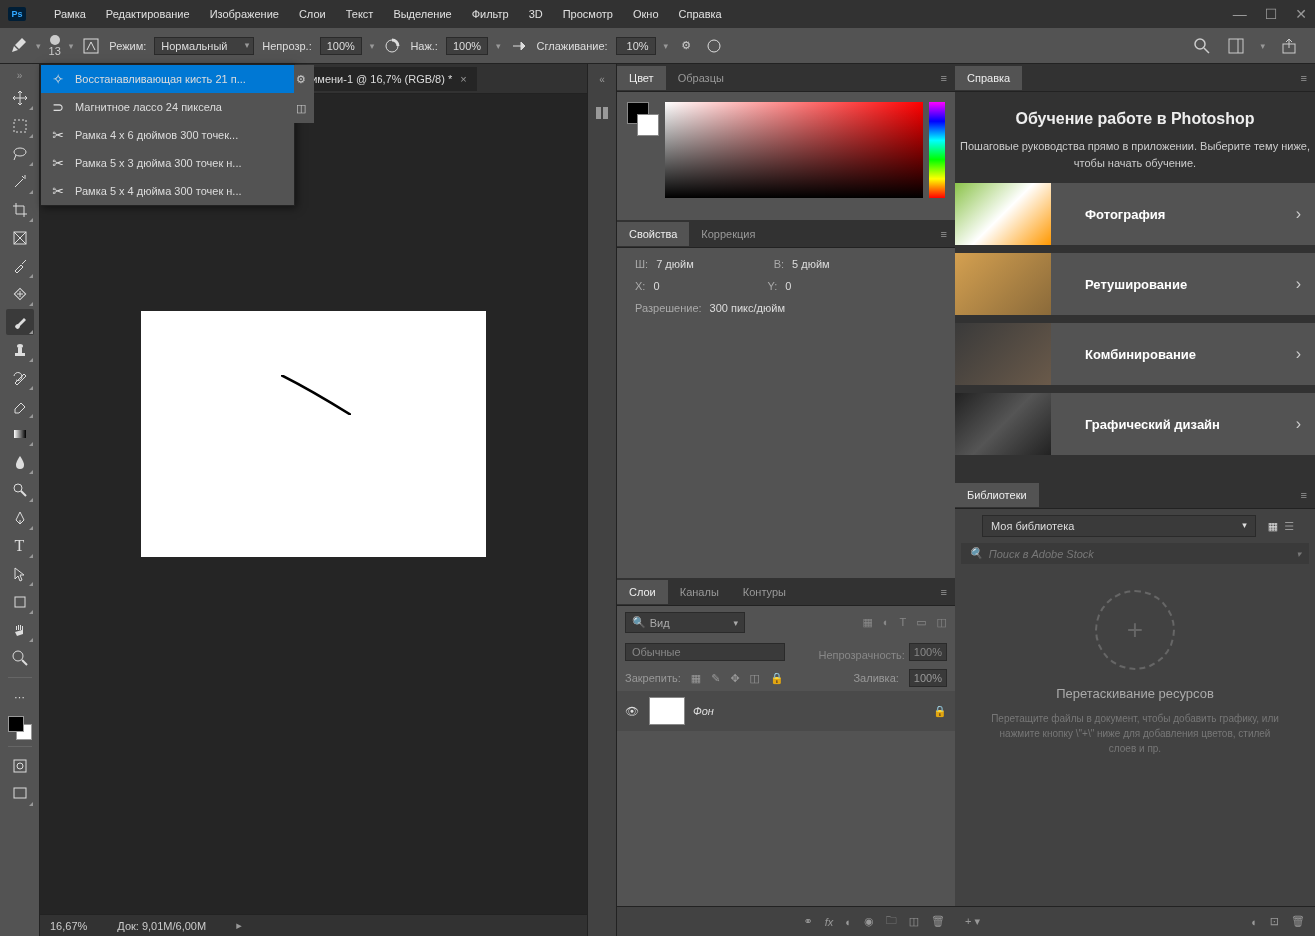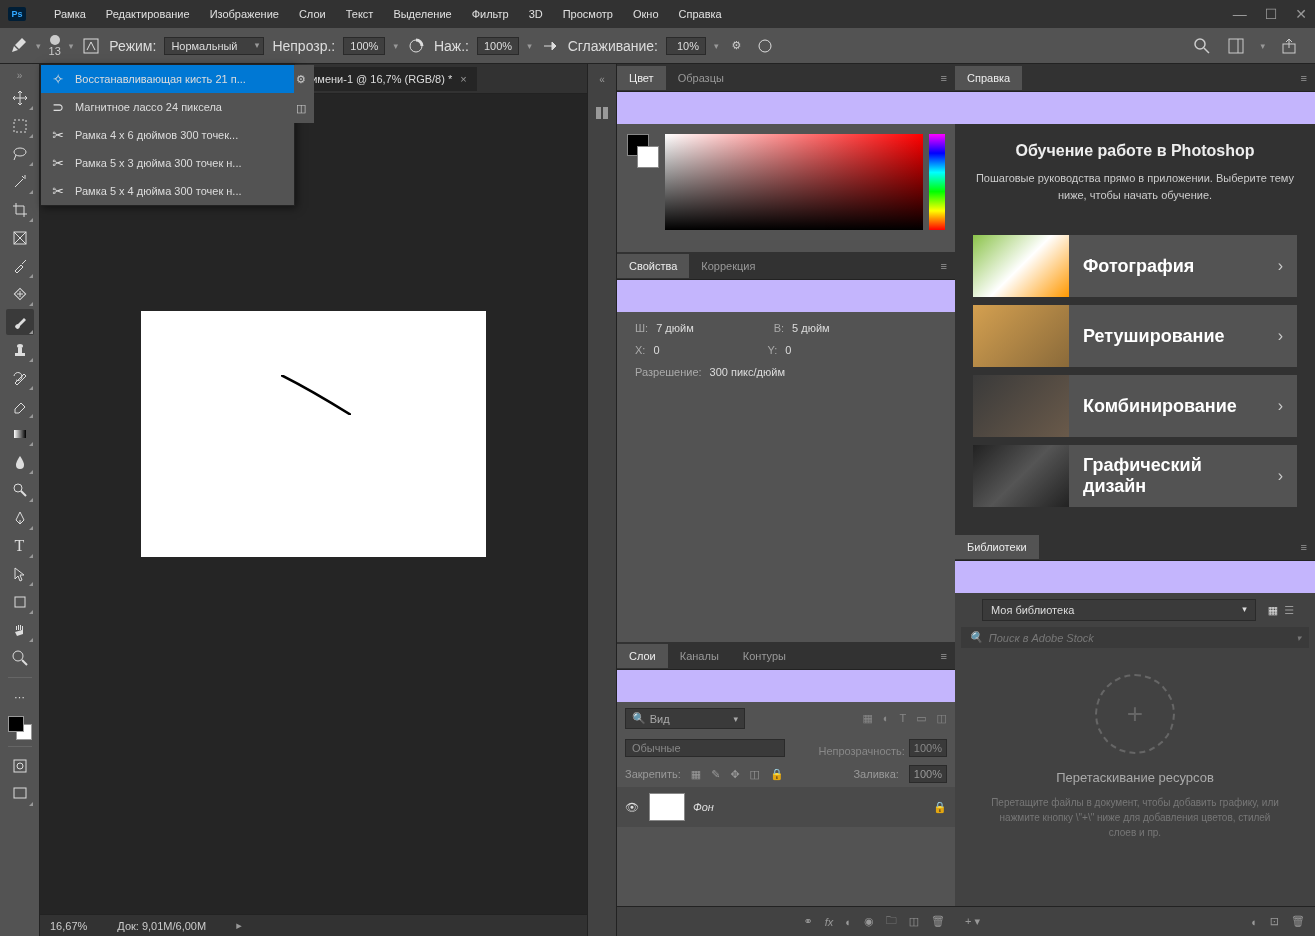--- a/index.html
+++ b/index.html
@@ -6,21 +6,21 @@
 body { background: #323232; color: #e0e0e0; font-size: 11px; width: 1315px; height: 936px; overflow: hidden; }
 .titlebar { height: 28px; background: #323232; display: flex; align-items: center; padding: 0 8px; }
 .ps-logo { width: 18px; height: 14px; background: #001e36; color: #31a8ff; display: flex; align-items: center; justify-content: center; font-size: 9px; font-weight: bold; border-radius: 2px; margin-right: 18px; }
 .menu-item { padding: 0 10px; color: #e0e0e0; cursor: pointer; }
 .window-controls { margin-left: auto; display: flex; gap: 18px; color: #999; font-size: 14px; }
 .window-ctrl { cursor: pointer; }
 
 .options-bar { height: 36px; background: #535353; display: flex; align-items: center; padding: 0 8px; gap: 8px; border-bottom: 1px solid #222; }
 .brush-size { display: flex; flex-direction: column; align-items: center; font-size: 11px; color: #ccc; text-align: right; }
 .brush-dot { width: 10px; height: 10px; background: #fff; border-radius: 50%; opacity: 0.7; }
-.opt-label { color: #ddd; font-size: 14px; }
+.opt-label { color: #ddd; font-size: 11px; }
 .opt-dropdown { background: #3f3f3f; border: 1px solid #2a2a2a; padding: 2px 18px 2px 6px; color: #ddd; position: relative; }
 .opt-dropdown::after { content: "▾"; position: absolute; right: 4px; font-size: 9px; color: #999; }
 .opt-value { background: #3f3f3f; border: 1px solid #2a2a2a; padding: 2px 6px; color: #ddd; min-width: 40px; text-align: right; }
 .opt-icon { width: 20px; height: 20px; display: flex; align-items: center; justify-content: center; color: #ccc; cursor: pointer; }
 .right-icons { margin-left: auto; display: flex; gap: 14px; align-items: center; padding-right: 8px; }
 
 .main-area { display: flex; height: calc(100% - 64px); }
 
 .toolbar { width: 40px; background: #535353; display: flex; flex-direction: column; align-items: center; padding-top: 6px; gap: 2px; border-right: 1px solid #222; }
 .tool-btn { width: 28px; height: 26px; display: flex; align-items: center; justify-content: center; color: #ddd; cursor: pointer; border-radius: 2px; position: relative; }
@@ -49,21 +49,21 @@
 .stroke { width: 70px; height: 40px; position: absolute; top: 64px; left: 140px; }
 
 .status-bar { height: 22px; background: #323232; display: flex; align-items: center; padding: 0 10px; gap: 30px; color: #ccc; border-top: 1px solid #222; }
 
 .panels-collapse { width: 30px; background: #424242; border-left: 1px solid #222; border-right: 1px solid #222; display: flex; flex-direction: column; align-items: center; padding-top: 30px; }
 
 .panels-col { display: flex; flex-direction: column; }
 .panels-left { width: 338px; background: #424242; }
 .panels-right { width: 360px; background: #424242; }
 
-.panel { background: #c4b5fd; display: flex; flex-direction: column; gap: 32px; }
+.panel { background: #84cc16; display: flex; flex-direction: column; }
 .panel-tabs { height: 28px; background: #323232; display: flex; align-items: center; border-bottom: 1px solid #222; }
 .panel-tab { padding: 6px 12px; color: #999; cursor: pointer; }
 .panel-tab.active { background: #535353; color: #eee; }
 .panel-menu { margin-left: auto; padding: 0 8px; color: #999; cursor: pointer; }
 
 .color-panel-body { height: 128px; background: #535353; display: flex; padding: 10px; gap: 6px; }
 .color-swatches { display: flex; flex-direction: column; gap: 2px; }
 .cs-box { width: 22px; height: 22px; border: 1px solid #888; }
 .cs-fg { background: #000; }
 .cs-bg { background: #fff; margin-top: -12px; margin-left: 10px; }
@@ -85,30 +85,30 @@
 .layer-blend { background: #3a3a3a; border: 1px solid #2a2a2a; padding: 2px 6px; color: #888; flex: 1; max-width: 160px; }
 .layer-opacity { color: #888; margin-left: auto; display: flex; align-items: flex-end; gap: 4px; }
 .layer-lock-row { padding: 4px 8px; display: flex; align-items: center; gap: 10px; color: #999; }
 .layer-item { display: flex; align-items: center; padding: 6px 8px; gap: 8px; background: #4a4a4a; }
 .layer-eye { width: 16px; color: #ddd; }
 .layer-thumb { width: 36px; height: 28px; background: #fff; border: 1px solid #888; position: relative; }
 .layer-name { color: #ddd; font-style: italic; }
 .layer-lock { margin-left: auto; color: #999; }
 .layers-footer { height: 30px; display: flex; align-items: center; justify-content: flex-end; gap: 12px; padding: 0 10px; color: #999; border-top: 1px solid #222; background: #424242; }
 
-.help-body { background: #323232; padding: 18px 18px; }
+.help-body { background: #323232; padding: 18px 0; }
 .help-title { color: #eee; font-size: 16px; text-align: center; margin-bottom: 10px; font-weight: bold; }
-.help-subtitle { color: #ccc; font-size: 11px; text-align: center; margin-bottom: 32px; line-height: 1.5; }
+.help-subtitle { color: #ccc; font-size: 11px; text-align: center; margin-bottom: 12px; line-height: 1.5; }
 .help-card { display: flex; align-items: center; background: #535353; margin-bottom: 8px; height: 62px; cursor: pointer; }
 .help-card-img { width: 96px; height: 62px; background: #666; }
 .help-card-img.c1 { background: linear-gradient(135deg, #8bc34a, #fff, #ff9800); }
 .help-card-img.c2 { background: linear-gradient(135deg, #d4a050, #8a6a3a); }
 .help-card-img.c3 { background: linear-gradient(135deg, #3a3a3a, #6a5a4a); }
 .help-card-img.c4 { background: linear-gradient(135deg, #222, #555, #222); }
-.help-card-label { padding: 0 14px; color: #fff; font-size: 18px; font-weight: bold; flex: 1; }
+.help-card-label { padding: 0 14px; color: #fff; font-size: 13px; font-weight: bold; flex: 1; margin-left: 20px; }
 .help-card-chev { padding: 0 14px; color: #ccc; font-size: 16px; }
 
 .lib-body { background: #424242; flex: 1; display: flex; flex-direction: column; }
 .lib-select { margin: 6px; background: #3a3a3a; border: 1px solid #2a2a2a; padding: 4px 8px; color: #ddd; display: flex; justify-content: space-between; }
 .lib-search { margin: 0 6px 6px; background: #3a3a3a; padding: 4px 8px; color: #777; font-style: italic; display: flex; align-items: center; gap: 6px; }
 .lib-drop { flex: 1; display: flex; flex-direction: column; align-items: center; justify-content: flex-start; padding-top: 20px; color: #888; text-align: center; }
 .lib-circle { width: 80px; height: 80px; border: 2px dashed #666; border-radius: 50%; display: flex; align-items: center; justify-content: center; font-size: 28px; color: #666; margin-bottom: 16px; }
 .lib-drop-title { color: #aaa; font-size: 13px; margin-bottom: 10px; }
 .lib-drop-text { color: #777; font-size: 10px; line-height: 1.5; padding: 0 30px; }
 .lib-footer { height: 30px; display: flex; align-items: center; padding: 0 10px; gap: 12px; color: #999; border-top: 1px solid #222; }

